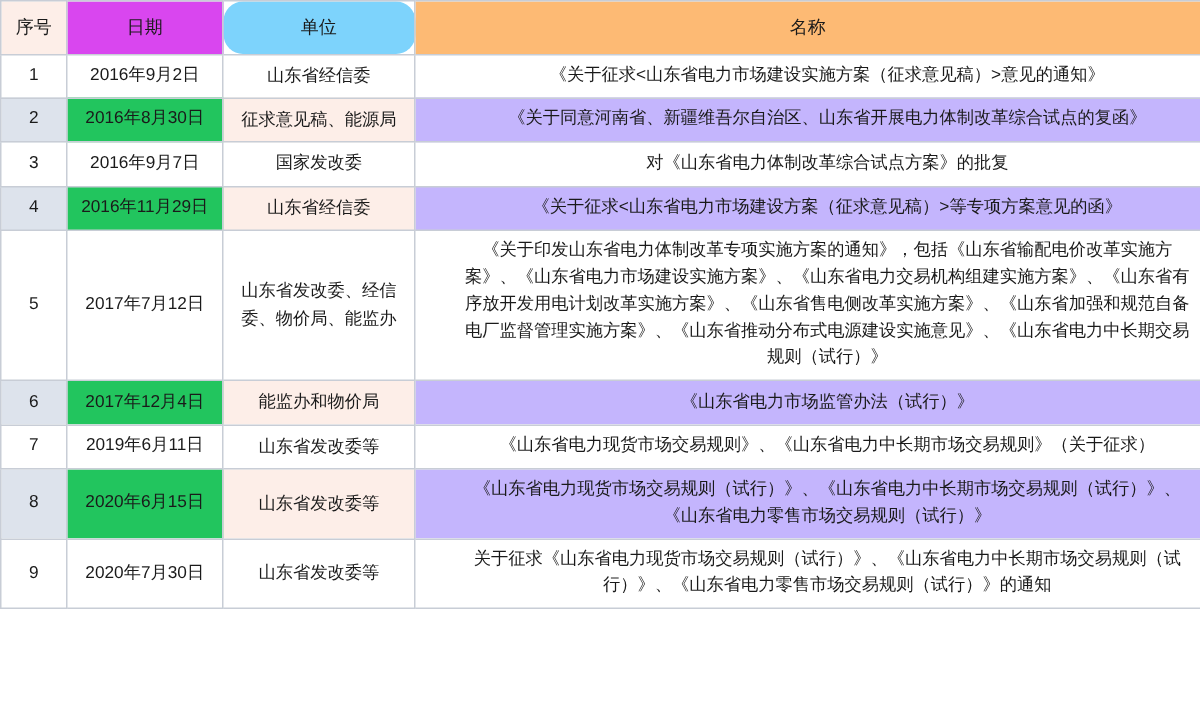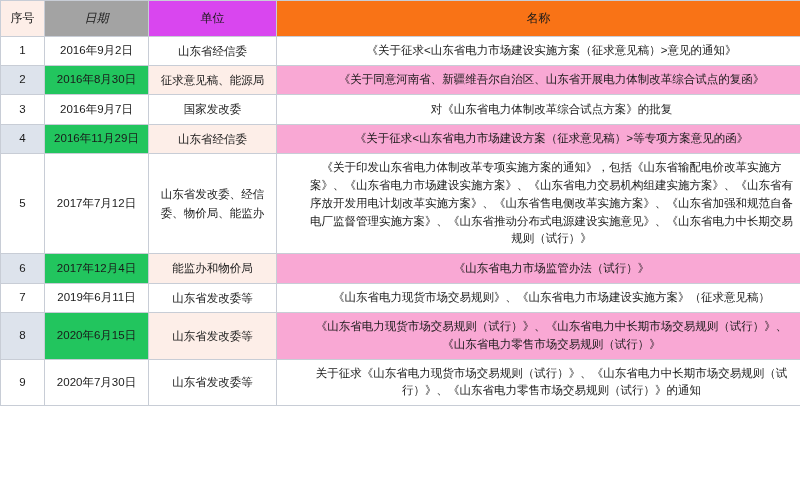--- a/index.html
+++ b/index.html
@@ -23,35 +23,35 @@
     padding: 5px 6px;
     font-size: 11.5px;
     line-height: 1.55;
     color: #1a1a1a;
     vertical-align: middle;
     text-align: center;
     word-break: break-all;
   }
   
   .hdr-seq { background: #fdeee8; }
-  .hdr-date { background: #a3a3a3; font-style: italic; }
-  .hdr-unit { background: #d946ef; }
-  .hdr-name { background: #f97316; }
+  .hdr-date { background: #d946ef; }
+  .hdr-unit { background: #7dd3fc; border-radius: 13px; }
+  .hdr-name { background: #fdba74; }
   .doc-table th {
     font-weight: normal;
     font-size: 12px;
     padding-top: 8px;
     padding-bottom: 8px;
   }
   
   tr.row-odd td { background: #ffffff; }
   tr.row-even td.c-seq { background: #dde3ec; }
   tr.row-even td.c-date { background: #22c55e; }
   tr.row-even td.c-unit { background: #fdeee8; }
-  tr.row-even td.c-name { background: #f9a8d4; font-family: Liberation Mono, monospace; }
+  tr.row-even td.c-name { background: #c4b5fd; }
   tr.row-odd td.c-unit { background: #ffffff; }
   
   col.w-seq { width: 44px; }
   col.w-date { width: 104px; }
   col.w-unit { width: 128px; }
   col.w-name { width: 524px; }
   td.c-name { text-align: center; padding-left: 32px; }
   td.c-unit { line-height: 1.6; }
 </style>
 </head>
@@ -106,21 +106,21 @@
     <tr class="row-even">
       <td class="c-seq">6</td>
       <td class="c-date">2017年12月4日</td>
       <td class="c-unit">能监办和物价局</td>
       <td class="c-name">《山东省电力市场监管办法（试行）》</td>
     </tr>
     <tr class="row-odd">
       <td class="c-seq">7</td>
       <td class="c-date">2019年6月11日</td>
       <td class="c-unit">山东省发改委等</td>
-      <td class="c-name">《山东省电力现货市场交易规则》、《山东省电力市场建设实施方案》（征求意见稿）</td>
+      <td class="c-name">《山东省电力现货市场交易规则》、《山东省电力中长期市场交易规则》（关于征求）</td>
     </tr>
     <tr class="row-even">
       <td class="c-seq">8</td>
       <td class="c-date">2020年6月15日</td>
       <td class="c-unit">山东省发改委等</td>
       <td class="c-name">《山东省电力现货市场交易规则（试行）》、《山东省电力中长期市场交易规则（试行）》、《山东省电力零售市场交易规则（试行）》</td>
     </tr>
     <tr class="row-odd">
       <td class="c-seq">9</td>
       <td class="c-date">2020年7月30日</td>

